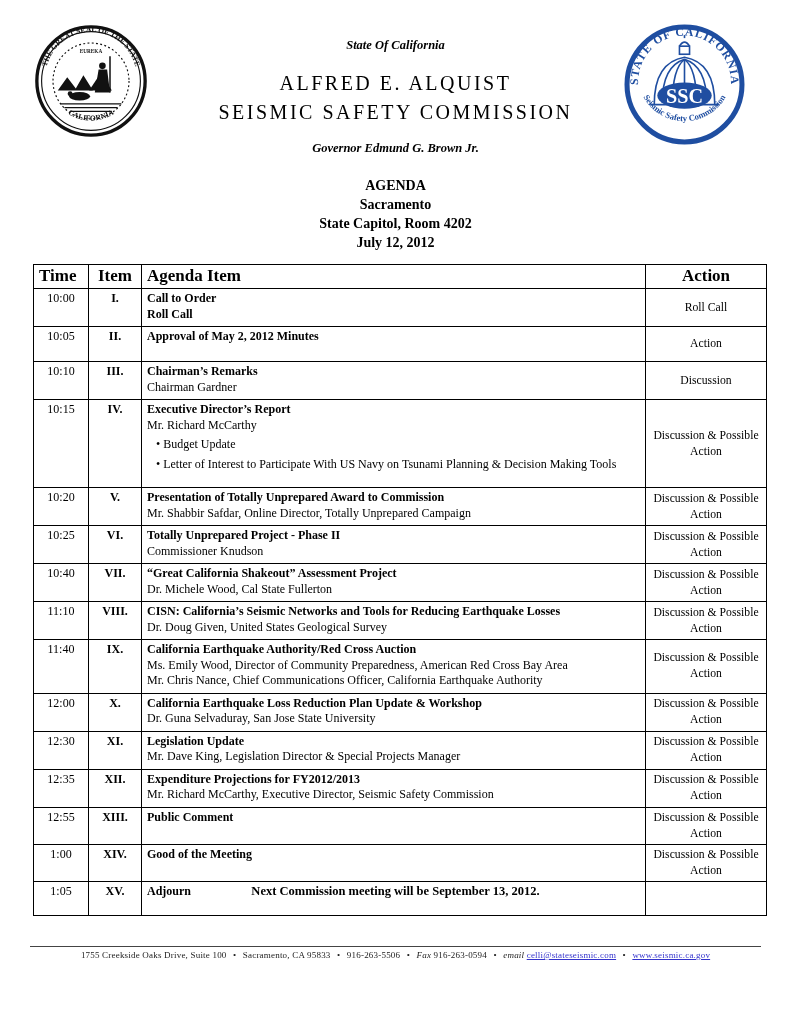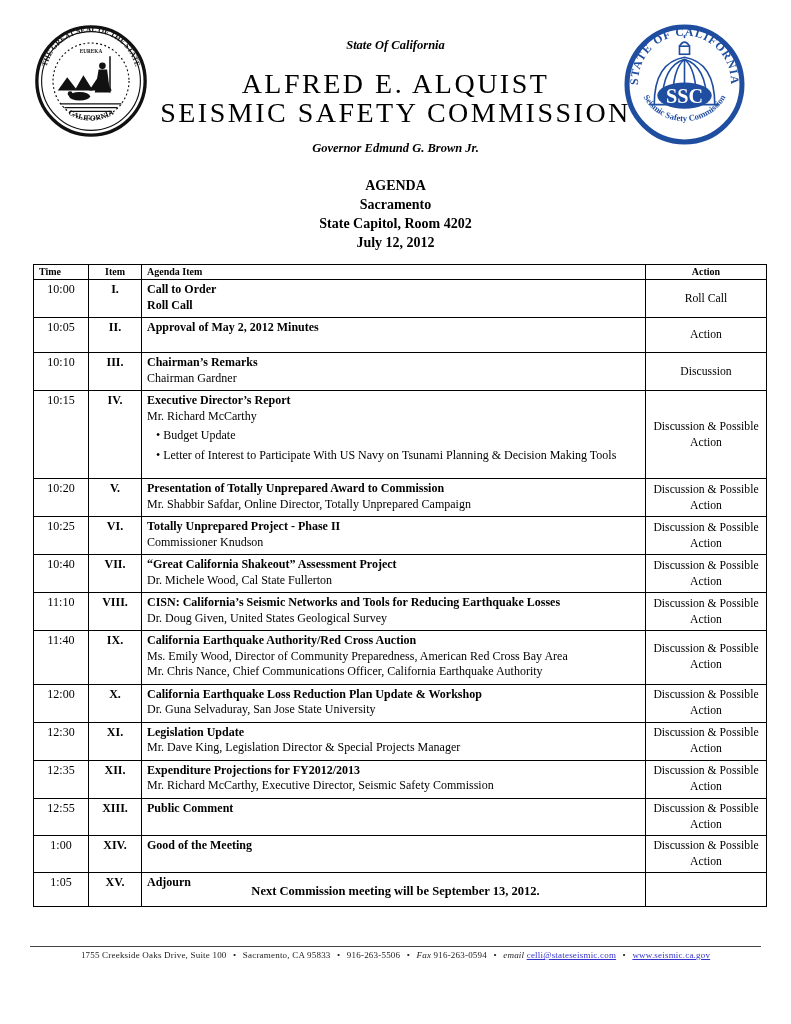--- a/index.html
+++ b/index.html
@@ -7,38 +7,38 @@
   .page {
     position:relative; width:791px; height:1024px; margin:0 auto;
     background:#ffffff; font-family:"Liberation Serif", serif; color:#000;
     overflow:hidden;
   }
   
   .seal-left { position:absolute; left:32px; top:24px; width:118px; height:114px; }
   .logo-right { position:absolute; left:624px; top:24px; width:121px; height:121px; }
   .head-center { position:absolute; left:0; top:38px; width:100%; text-align:center; }
   .state-line { font-size:12.5px; font-weight:bold; font-style:italic; }
-  .org-line { font-size:28px; letter-spacing:2.5px; line-height:25px; margin-top:4px; }
+  .org-line { font-size:20px; letter-spacing:2.5px; line-height:25px; margin-top:4px; }
   .org-line.first { margin-top:18px; }
   .gov-line { font-size:12.5px; font-weight:bold; font-style:italic; margin-top:16px; }
   
   .agenda-head { position:absolute; left:0; top:176px; width:100%; text-align:center;
     font-weight:bold; font-size:14px; line-height:19px; }
   
   table.agenda-table {
     position:absolute; left:33px; top:264px; width:733px;
     border-collapse:collapse; table-layout:fixed;
   }
   .agenda-table th, .agenda-table td { border:1.5px solid #000; }
   .agenda-table col.c-time { width:55px; }
   .agenda-table col.c-item { width:53px; }
   .agenda-table col.c-agenda { width:504px; }
   .agenda-table col.c-action { width:121px; }
   .agenda-table th {
-    font-size:10px; font-weight:bold; padding:1px 5px 2px; text-align:left;
+    font-size:17px; font-weight:bold; padding:1px 5px 2px; text-align:left;
   }
   .agenda-table th.th-action, .agenda-table th.th-item { text-align:center; }
   .agenda-table td { vertical-align:top; font-size:12px; padding:2px 5px 4px; }
   td.time-cell { font-weight:normal; text-align:center; padding-left:2px; padding-right:2px; }
   td.item-cell { font-weight:bold; text-align:center; }
   td.action-cell { vertical-align:middle; text-align:center; font-size:11.7px; line-height:16px; padding:2px 4px; }
   .b-line { font-weight:bold; line-height:15.5px; }
   .r-line { font-weight:normal; line-height:15.5px; }
   .bullet-line { font-weight:normal; line-height:15.5px; margin-top:4px; text-indent:9px; }
   tbody tr:nth-child(1) td { height:38px; }

